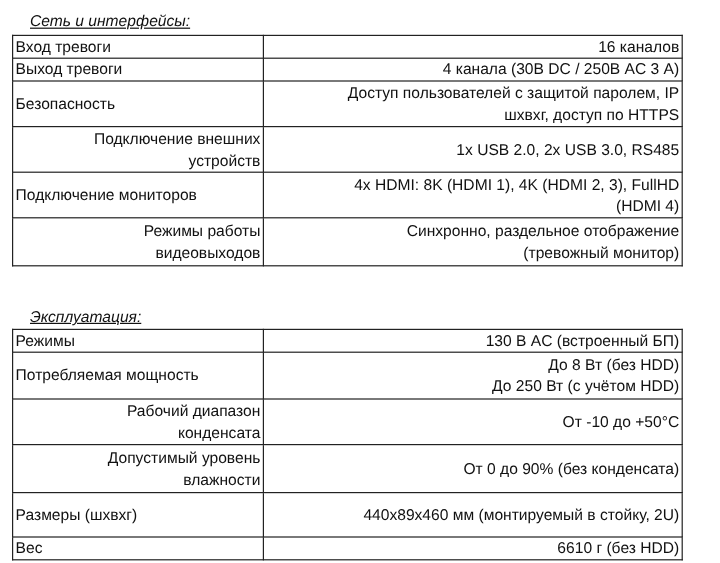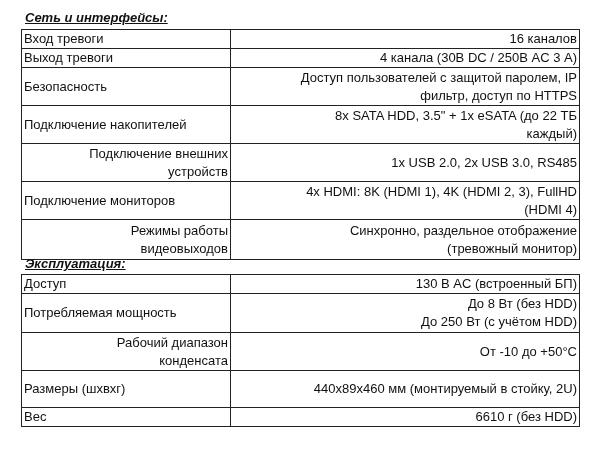--- a/index.html
+++ b/index.html
@@ -12,32 +12,32 @@
       height: 469px;
       position: relative;
       overflow: hidden;
       font-family: "Liberation Sans", sans-serif;
       color: #111111;
     }
     .section-title {
       position: absolute;
       left: 25px;
       font-size: 13px;
-      font-weight: bold;
+      font-weight: normal;
       font-style: italic;
       text-decoration: underline;
       line-height: 14px;
       text-align: right;
     }
     #title-net { top: 11px; }
     #title-ops { top: 257px; }
 
     table.spec {
       position: absolute;
-      left: 21px;
+      left: 10px;
       width: 558px;
       border-collapse: collapse;
       table-layout: fixed;
       font-size: 13px;
       line-height: 18px;
     }
     #table-net { top: 29px; }
     #table-ops { top: 274px; }
 
     table.spec td {
@@ -67,28 +67,21 @@
       <td class="val">16 каналов</td>
     </tr>
     <tr style="height:18px">
       <td class="key">Выход тревоги</td>
       <td class="val">4 канала (30В DC / 250В AC 3 А)</td>
     </tr>
     <tr style="height:38px">
       <td class="key">Безопасность</td>
       <td class="val">
         <span class="line">Доступ пользователей с защитой паролем, IP</span>
-        <span class="line">фильтр, доступ по HTTPS</span>
-      </td>
-    </tr>
-    <tr style="height:38px">
-      <td class="key">Подключение накопителей</td>
-      <td class="val">
-        <span class="line">8x SATA HDD, 3.5" + 1x eSATA (до 22 ТБ</span>
-        <span class="line">каждый)</span>
+        <span class="line">шхвхг, доступ по HTTPS</span>
       </td>
     </tr>
     <tr style="height:38px">
       <td class="key">
         <span class="line">Подключение внешних</span>
         <span class="line">устройств</span>
       </td>
       <td class="val">1x USB 2.0, 2x USB 3.0, RS485</td>
     </tr>
     <tr style="height:38px">
@@ -113,37 +106,44 @@
 
 <div class="section-title" id="title-ops">Эксплуатация:</div>
 
 <table class="spec" id="table-ops">
   <colgroup>
       <col class="c1">
       <col class="c2">
     </colgroup>
   <tbody>
     <tr style="height:19px">
-      <td class="key">Доступ</td>
+      <td class="key">Режимы</td>
       <td class="val">130 В AC (встроенный БП)</td>
     </tr>
     <tr style="height:39px">
       <td class="key">Потребляемая мощность</td>
       <td class="val">
         <span class="line">До 8 Вт (без HDD)</span>
         <span class="line">До 250 Вт (с учётом HDD)</span>
       </td>
     </tr>
     <tr style="height:38px">
       <td class="key">
         <span class="line">Рабочий диапазон</span>
         <span class="line">конденсата</span>
       </td>
       <td class="val">От -10 до +50°C</td>
     </tr>
+    <tr style="height:40px">
+      <td class="key">
+        <span class="line">Допустимый уровень</span>
+        <span class="line">влажности</span>
+      </td>
+      <td class="val">От 0 до 90% (без конденсата)</td>
+    </tr>
     <tr style="height:37px">
       <td class="key">Размеры (шхвхг)</td>
       <td class="val">440x89x460 мм (монтируемый в стойку, 2U)</td>
     </tr>
     <tr style="height:19px">
       <td class="key">Вес</td>
       <td class="val">6610 г (без HDD)</td>
     </tr>
   </tbody>
 </table>

